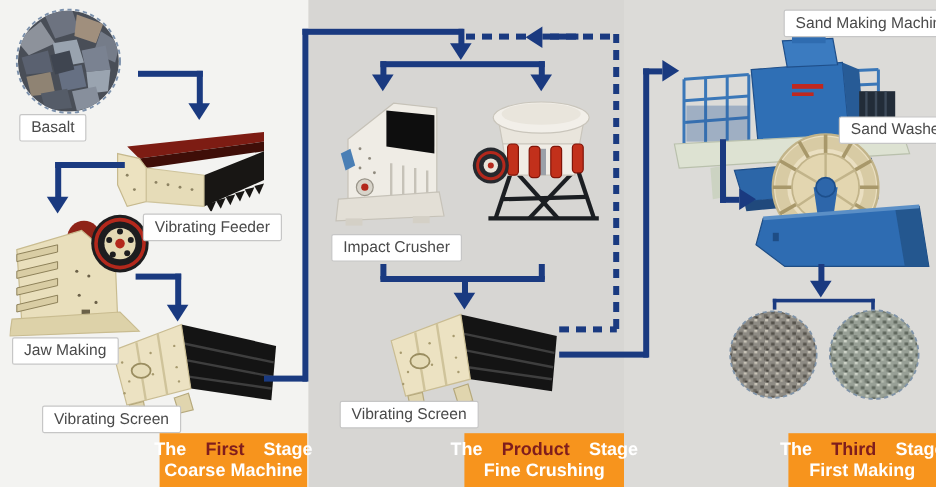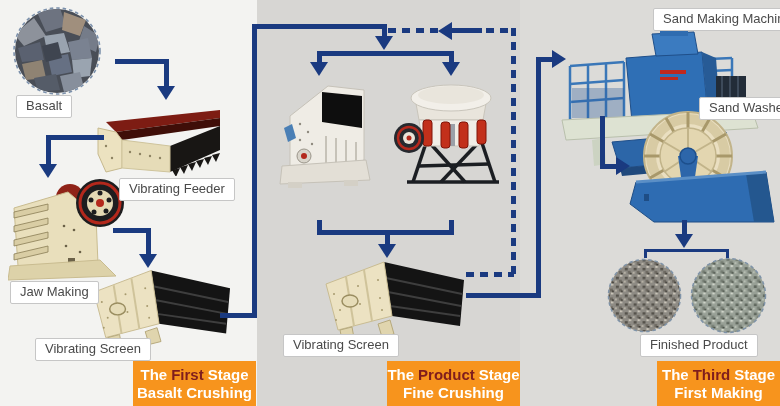--- a/index.html
+++ b/index.html
@@ -29,21 +29,21 @@
     position:absolute;z-index:5;background:#ffffff;border:1px solid #c6c6c6;
     color:#4a4a4a;font-size:13px;line-height:16px;padding:2px 9px 3px;
     border-radius:2px;white-space:nowrap;
   }
 
   .banner{
     position:absolute;top:361px;height:45px;background:#f7941d;z-index:6;
     color:#ffffff;font-weight:bold;font-size:15px;text-align:center;
     display:flex;flex-direction:column;justify-content:center;line-height:18px;
   }
-  .b-line1{display:flex;justify-content:center;gap:4px;}
+  .b-line1{display:flex;justify-content:center;gap:16px;}
   .b-line1 .hl{color:#7f1d1d;}
 </style>
 </head>
 <body>
 
 <div id="stage">
 
   <div class="panel left"></div>
   <div class="panel mid"></div>
   <div class="panel right"></div>
@@ -406,32 +406,32 @@
         </pattern>
       </defs>
       <circle cx="39" cy="39" r="36.5" fill="url(#sp2)" stroke="#7f93a8" stroke-width="1.5" stroke-dasharray="3.5 3"></circle>
     </svg>
   </div>
 
   <div class="label" style="left:119px;top:178px">Vibrating Feeder</div>
   <div class="label" style="left:16px;top:95px">Basalt</div>
   <div class="label" style="left:10px;top:281px">Jaw Making</div>
   <div class="label" style="left:35px;top:338px">Vibrating Screen</div>
+  <div class="label" style="left:276px;top:195px">Impact Crusher</div>
   <div class="label" style="left:283px;top:334px">Vibrating Screen</div>
   <div class="label" style="left:653px;top:8px">Sand Making Machine</div>
   <div class="label" style="left:699px;top:97px">Sand Washer</div>
-  <div class="label" style="left:640px;top:334px">Finished Product</div>
 
   <div class="banner" style="left:133px;width:123px">
     <div class="b-line1">
       <span>The</span>
       <span class="hl">First</span>
       <span>Stage</span>
     </div>
-    <div class="b-line2">Basalt Crushing</div>
+    <div class="b-line2">Coarse Machine</div>
   </div>
 
   <div class="banner" style="left:387px;width:133px">
     <div class="b-line1">
       <span>The</span>
       <span class="hl">Product</span>
       <span>Stage</span>
     </div>
     <div class="b-line2">Fine Crushing</div>
   </div>

